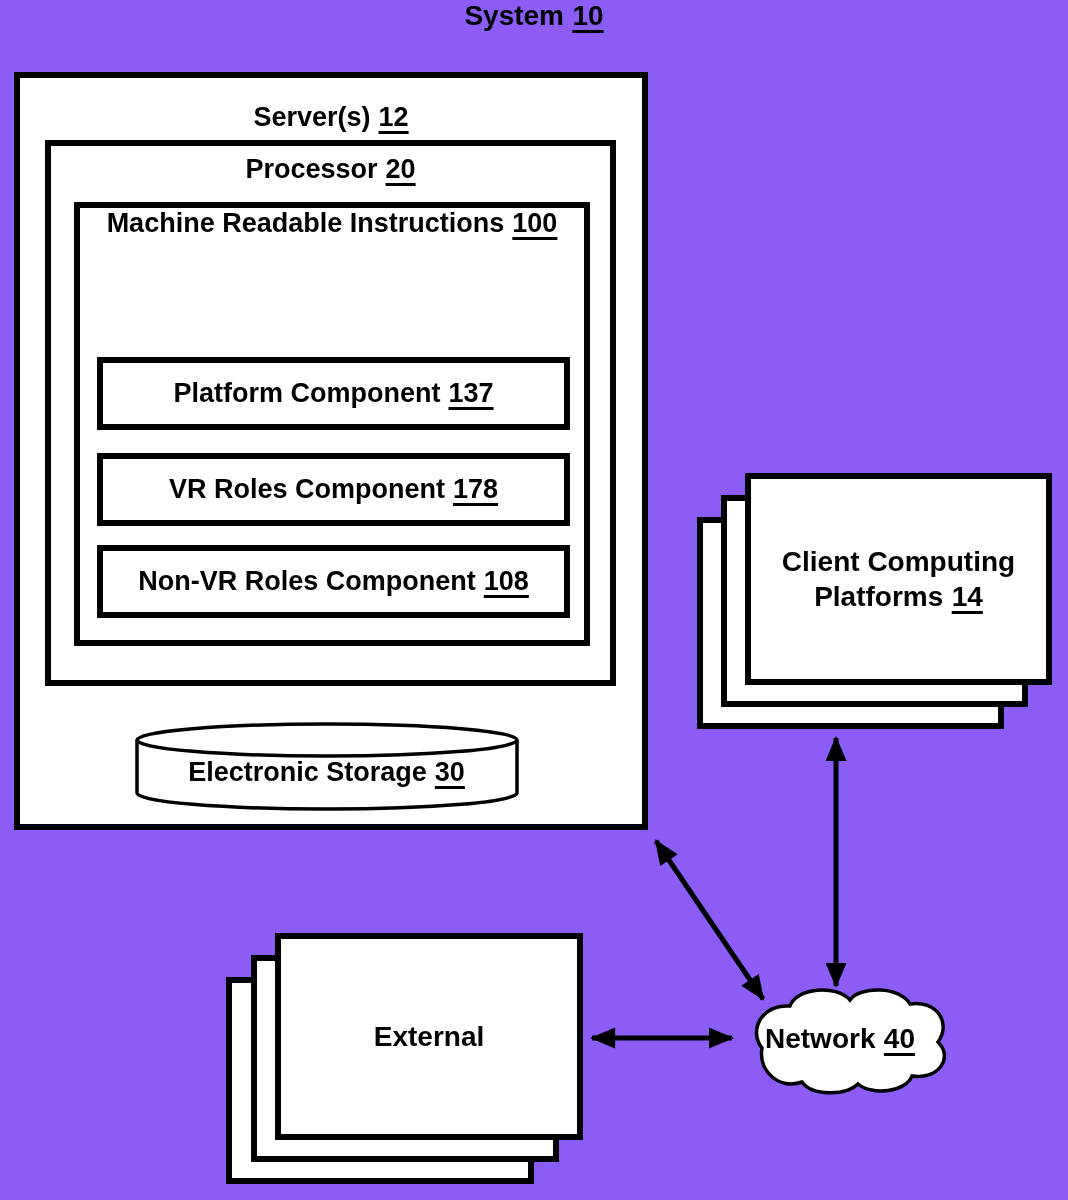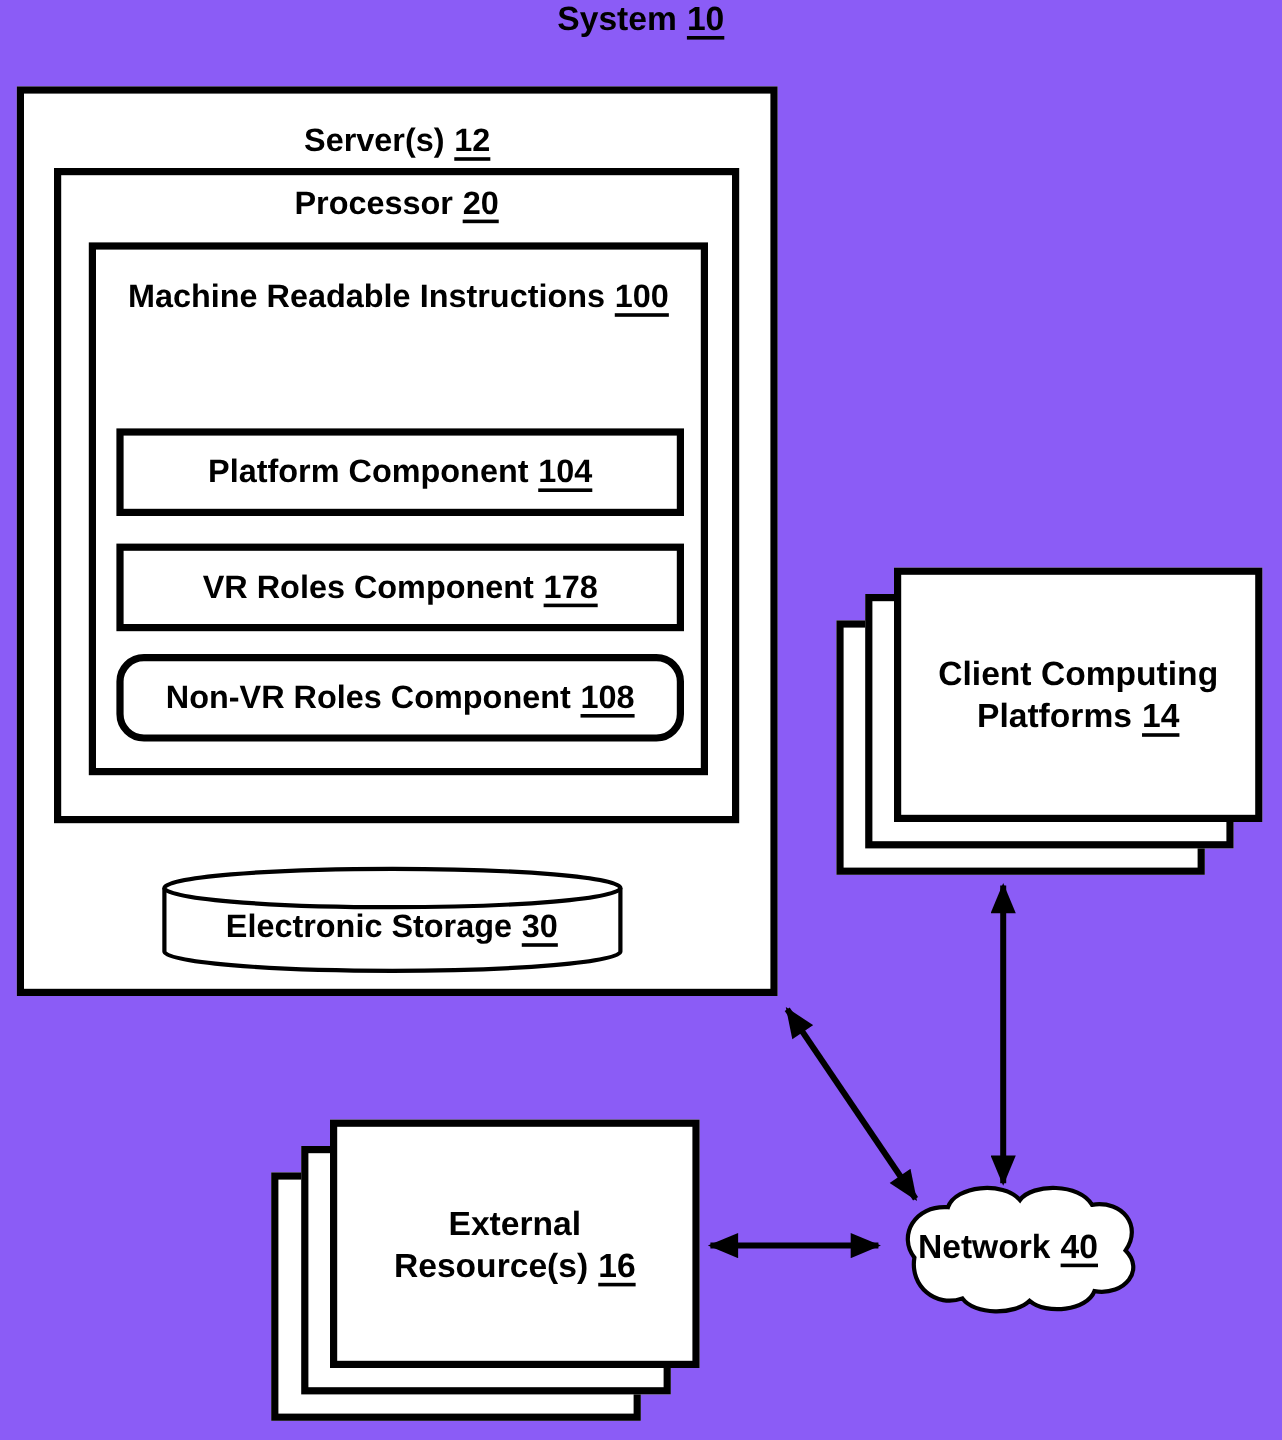--- a/index.html
+++ b/index.html
@@ -43,26 +43,26 @@
     left: 0; top: 0;
     pointer-events: none;
   }
   
   #title       { left: 0;   top: 10;  width: 1068px; font-size: 28px; }
   #server      { left: 14px;  top: 72px;  width: 634px; height: 758px; }
   #server-lbl  { padding-top: 24px; }
   #processor   { left: 45px;  top: 140px; width: 571px; height: 546px; }
   #proc-lbl    { padding-top: 8px; }
   #mri         { left: 74px;  top: 202px; width: 516px; height: 444px; }
-  #mri-lbl     { padding-top: 24px; }
+  #mri-lbl     { padding-top: 0; }
   .comp        { left: 97px; width: 473px; height: 73px; }
   #comp0 { top: 266px; height: 72px; }
   #comp1 { top: 357px; }
   #comp2 { top: 453px; }
-  #comp3 { top: 545px; border-radius: 23px; }
+  #comp3 { top: 545px; }
   #storage-lbl { left: 135px; top: 757px; width: 383px; }
   .cbox { width: 307px; height: 212px; }
   #client-back   { left: 697px; top: 517px; }
   #client-middle { left: 721px; top: 495px; }
   #client-front  { left: 745px; top: 473px; }
   .ebox { width: 308px; height: 207px; }
   #ext-back   { left: 226px; top: 977px; }
   #ext-middle { left: 251px; top: 955px; }
   #ext-front  { left: 275px; top: 933px; }
   #network-lbl { left: 750px; top: 1023px; width: 180px; font-size: 28px; }
@@ -89,21 +89,21 @@
   </div>
 
   <div id="mri" class="box">
     <div id="mri-lbl" class="center-text lbl">
       <span>Machine Readable Instructions</span><span class="ref">100</span>
     </div>
   </div>
 
   <div id="comp1" class="box comp flex-center lbl">
     <span>Platform Component</span>
-      <span class="ref">104</span>
+      <span class="ref">137</span>
   </div>
   <div id="comp2" class="box comp flex-center lbl">
     <span>VR Roles Component</span>
       <span class="ref">178</span>
   </div>
   <div id="comp3" class="box comp flex-center lbl">
     <span>Non-VR Roles Component</span>
       <span class="ref">108</span>
   </div>
 
@@ -133,23 +133,20 @@
     <span>Client Computing</span>
     <span>
       <span>Platforms</span><span class="ref">14</span>
     </span>
   </div>
 
   <div class="box ebox" id="ext-back"></div>
   <div class="box ebox" id="ext-middle"></div>
   <div class="box ebox flex-center stack-label" id="ext-front">
     <span>External</span>
-    <span>
-      <span>Resource(s)</span><span class="ref">16</span>
-    </span>
   </div>
 
   <div id="network-lbl" class="abs center-text lbl">
     <span>Network</span><span class="ref">40</span>
   </div>
 
   <svg class="overlay" width="1068" height="1200">
     <defs>
       <marker id="ah" viewBox="0 0 12 10" refX="11" refY="5" markerWidth="26" markerHeight="21" markerUnits="userSpaceOnUse" orient="auto-start-reverse">
         <path d="M0,0 L12,5 L0,10 Z" fill="#000000"></path>

